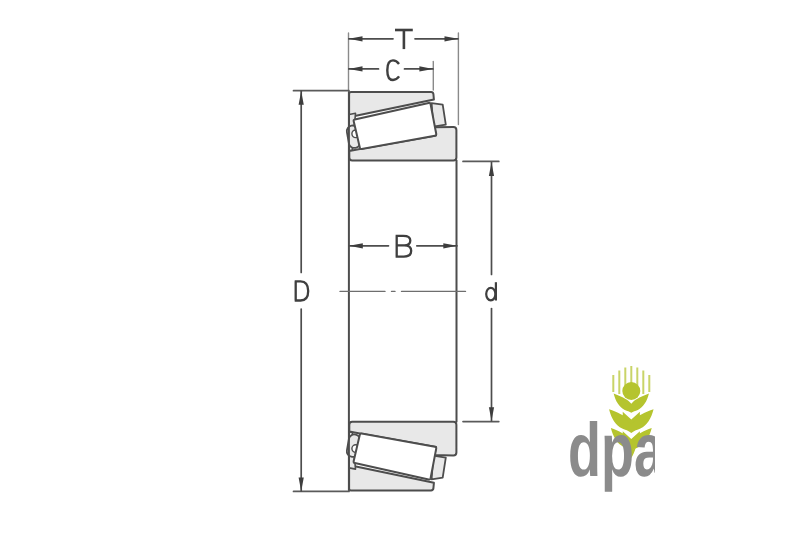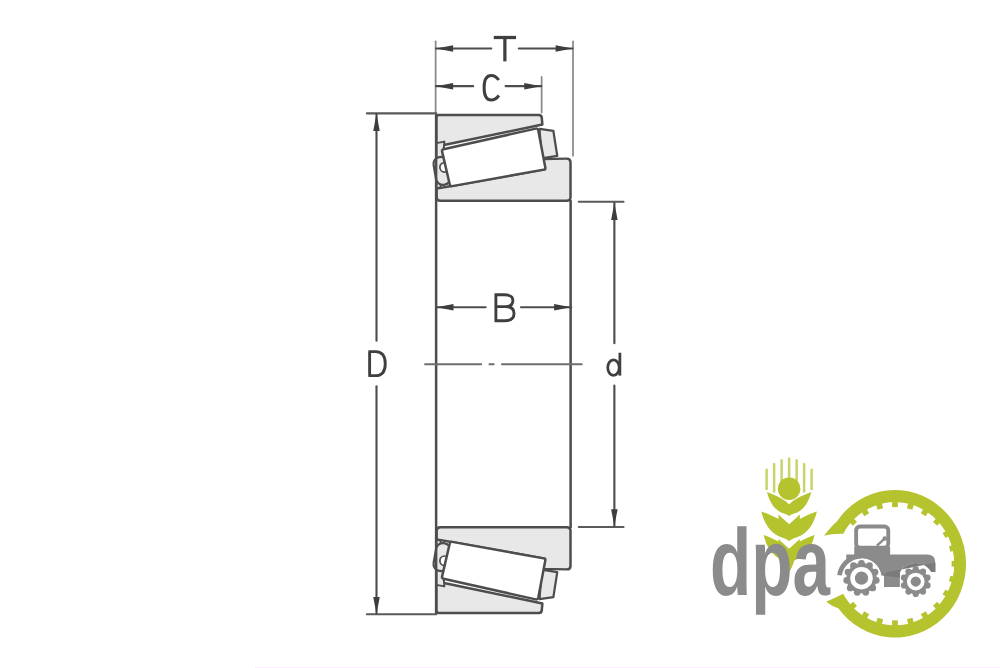--- a/index.html
+++ b/index.html
@@ -1,16 +1,16 @@
 <!DOCTYPE html>
 <html><head>
 <meta charset="utf-8">
 <style>
   html,body{margin:0;padding:0;background:#ffffff;}
-  #stage{position:relative;width:800px;height:534px;background:#f0abfc;overflow:hidden;}
+  #stage{position:relative;width:655px;height:534px;background:#737373;overflow:hidden;}
   svg{position:absolute;top:0;left:0;}
   text{font-family:"Liberation Sans",sans-serif;text-rendering:geometricPrecision;}
 </style>
 </head>
 <body>
 <div id="stage">
 <svg width="800" height="534" viewBox="0 0 800 534">
 
   <rect x="0" y="0" width="800" height="534" fill="#ffffff"></rect>
 

